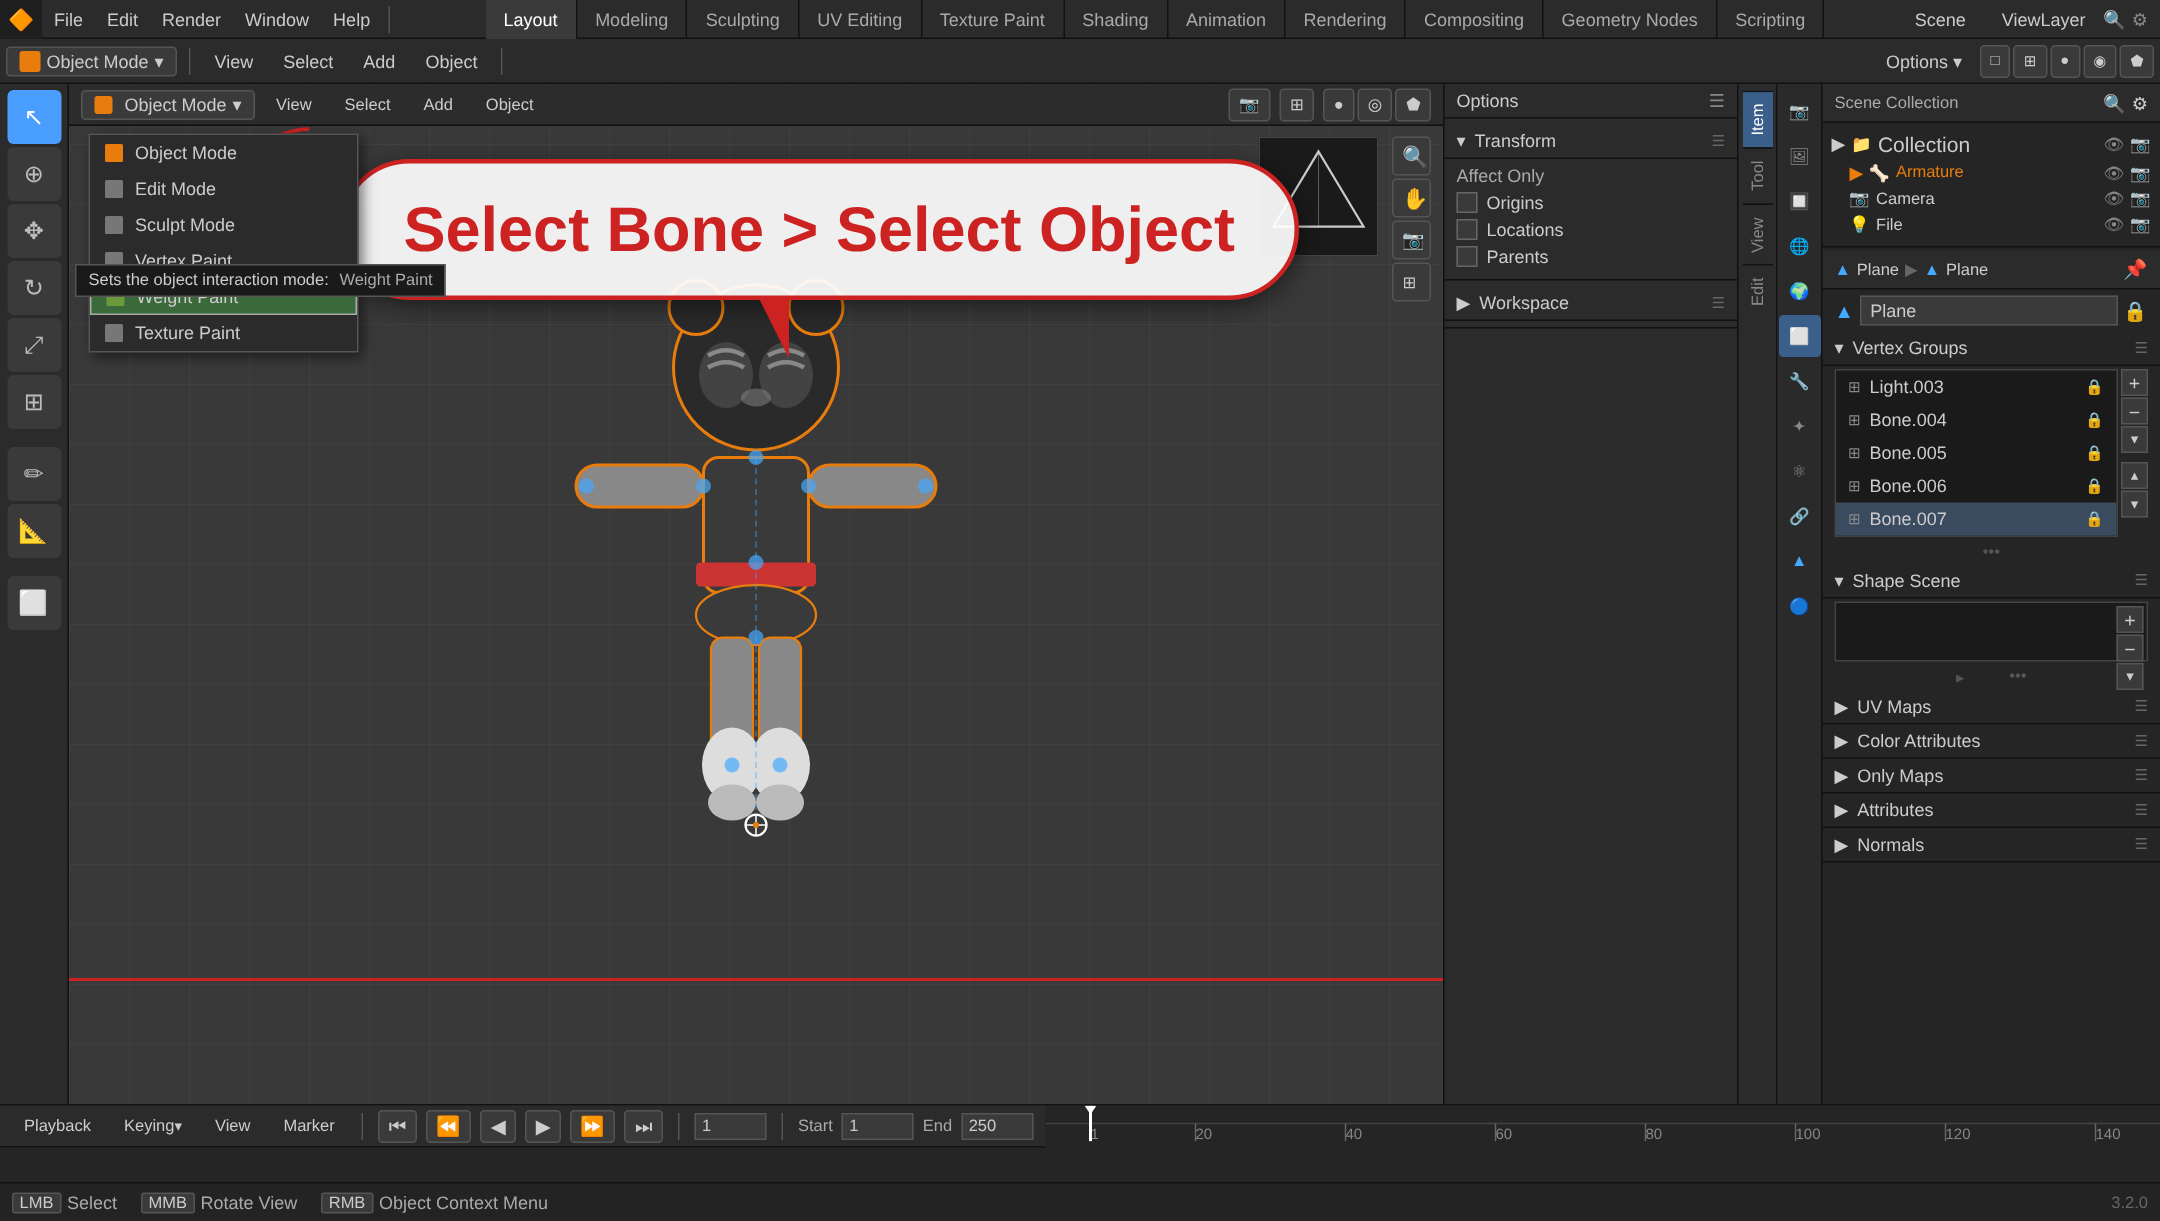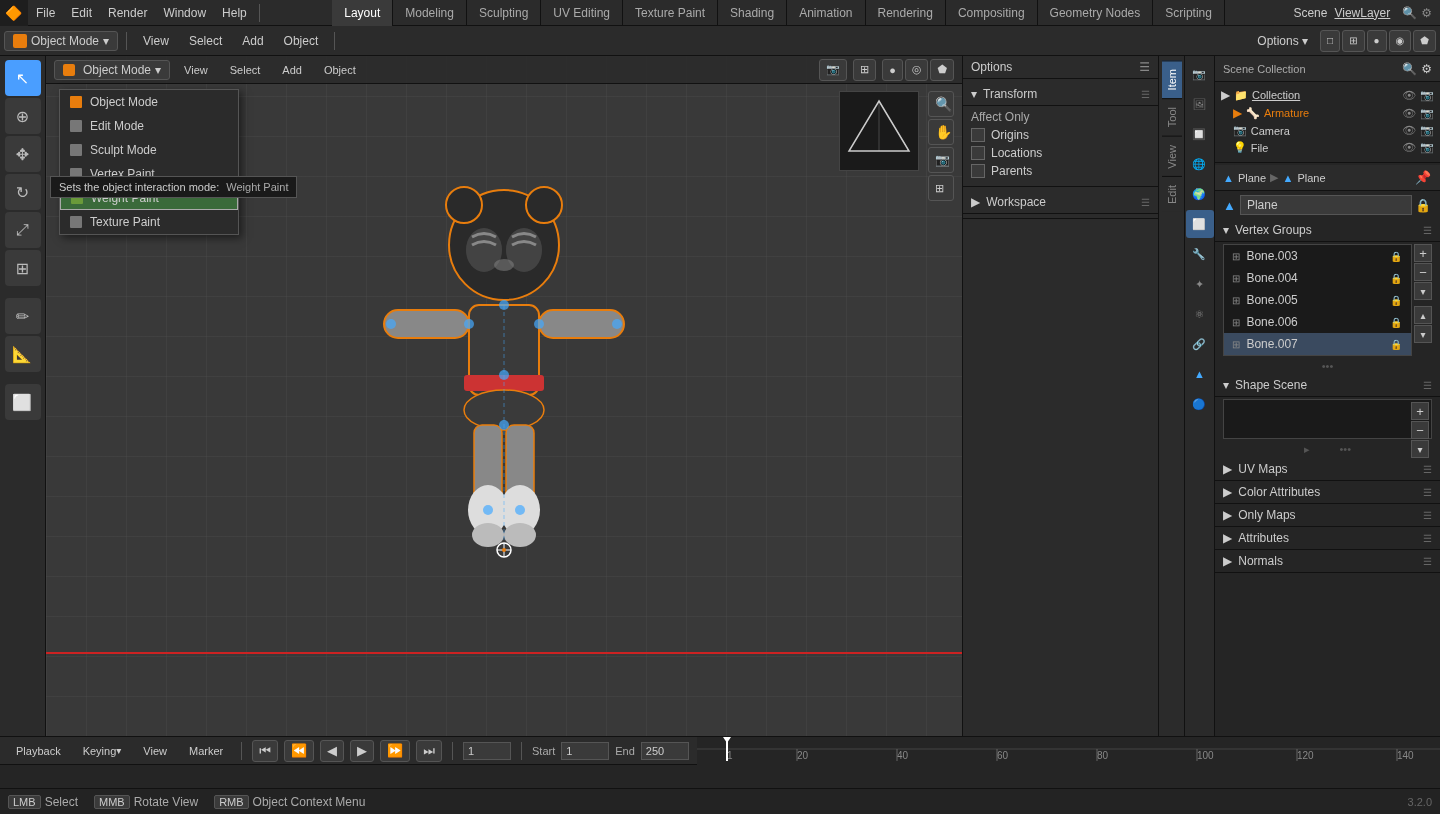--- a/index.html
+++ b/index.html
@@ -458,21 +458,21 @@
     <div class="workspace-tab">Texture Paint</div>
     <div class="workspace-tab">Shading</div>
     <div class="workspace-tab">Animation</div>
     <div class="workspace-tab">Rendering</div>
     <div class="workspace-tab">Compositing</div>
     <div class="workspace-tab">Geometry Nodes</div>
     <div class="workspace-tab">Scripting</div>
   </div>
   <div class="topbar-right">
     <span style="font-size:12px;color:#ccc;">Scene</span>
-    <span style="font-size:12px;color:#ccc;margin-left:3px;text-decoration:underline;">ViewLayer</span>
+    <span style="font-size:12px;color:#ccc;margin-left:20px;">ViewLayer</span>
     <span style="color:#888;margin-left:8px;cursor:pointer;">🔍</span>
     <span style="color:#888;cursor:pointer;">⚙</span>
   </div>
 </div>
 
 <div class="toolbar-row">
   <div class="mode-selector">
     <span style="width:14px;height:14px;background:#e87d0d;display:inline-block;border-radius:2px;"></span>
     <span>Object Mode</span>
     <span>▾</span>
@@ -562,20 +562,55 @@
         <div style="flex:1;"></div>
         <div class="vp-btn">📷</div>
         <div class="vp-btn">⊞</div>
         <div style="display:flex;gap:2px;">
           <div class="vp-btn">●</div>
           <div class="vp-btn">◎</div>
           <div class="vp-btn">⬟</div>
         </div>
       </div>
 
+      <div style="position:absolute;top:50px;left:180px;z-index:150;">
+
+        <svg width="120" height="80" style="position:absolute;top:-40px;left:-120px;">
+          <defs>
+            <marker id="arrowhead" markerWidth="8" markerHeight="6" refX="8" refY="3" orient="auto">
+              <polygon points="0 0, 8 3, 0 6" fill="#cc2222"></polygon>
+            </marker>
+          </defs>
+          <path d="M 100 20 C 80 20, 40 40, 20 70" stroke="#cc2222" stroke-width="2.5" fill="none" marker-end="url(#arrowhead)"></path>
+        </svg>
+
+        <div style="
+          background: rgba(255,255,255,0.92);
+          border: 3px solid #cc2222;
+          border-radius: 60px 60px 60px 60px;
+          padding: 20px 40px;
+          position: relative;
+          box-shadow: 0 4px 16px rgba(0,0,0,0.5);
+          min-width: 520px;
+        ">
+          <span style="font-size: 42px; font-weight: bold; color: #cc2222; white-space: nowrap;">Select Bone  &gt;  Select Object</span>
+          
+          <div style="
+            position: absolute;
+            bottom: -42px;
+            left: 50%;
+            transform: translateX(-40px);
+            width: 0;
+            height: 0;
+            border-left: 20px solid transparent;
+            border-right: 0px solid transparent;
+            border-top: 40px solid #cc2222;
+          "></div>
+        </div>
+      </div>
 
       <div class="character-area">
         <svg viewBox="0 0 280 420" class="character-svg">
 
           <ellipse cx="140" cy="80" rx="55" ry="55" fill="#2a2a2a" stroke="#e87d0d" stroke-width="2"></ellipse>
 
           <ellipse cx="100" cy="40" rx="18" ry="18" fill="#2a2a2a" stroke="#e87d0d" stroke-width="2"></ellipse>
           <ellipse cx="180" cy="40" rx="18" ry="18" fill="#2a2a2a" stroke="#e87d0d" stroke-width="2"></ellipse>
 
           <ellipse cx="120" cy="85" rx="18" ry="22" fill="#555" opacity="0.6"></ellipse>
@@ -714,21 +749,21 @@
       <div class="outliner-header">
         <span style="font-size:11px;color:#aaa;">Scene Collection</span>
         <span style="margin-left:auto;">🔍</span>
         <span>⚙</span>
       </div>
 
       <div class="scene-tree">
         <div class="tree-row">
           <span>▶</span>
           <span style="font-size:11px;">📁</span>
-          <span style="font-size:11px;text-decoration:underline;">Collection</span>
+          <span style="font-size:14px;">Collection</span>
           <span style="margin-left:auto;color:#888;font-size:11px;">👁</span>
           <span style="color:#888;font-size:11px;">📷</span>
         </div>
         <div class="tree-row" style="padding-left:18px;">
           <span style="color:#e87d0d;">▶</span>
           <span style="font-size:11px;color:#e87d0d;">🦴</span>
           <span style="font-size:11px;color:#e87d0d;">Armature</span>
           <span style="margin-left:auto;color:#888;font-size:11px;">👁</span>
           <span style="color:#888;font-size:11px;">📷</span>
         </div>
@@ -771,21 +806,21 @@
         <span>▾</span>
         <span>Vertex Groups</span>
         <span style="margin-left:auto;color:#666;font-size:10px;">☰</span>
       </div>
 
       <div style="display:flex;align-items:flex-start;padding:2px 8px;gap:2px;">
 
         <div style="flex:1;background:#1a1a1a;border:1px solid #444;">
           <div class="bone-list-item">
             <span class="bone-icon">⊞</span>
-            <span>Bone.003</span>
+            <span>Light.003</span>
             <span style="margin-left:auto;color:#666;font-size:10px;">🔒</span>
           </div>
           <div class="bone-list-item">
             <span class="bone-icon">⊞</span>
             <span>Bone.004</span>
             <span style="margin-left:auto;color:#666;font-size:10px;">🔒</span>
           </div>
           <div class="bone-list-item">
             <span class="bone-icon">⊞</span>
             <span>Bone.005</span>

